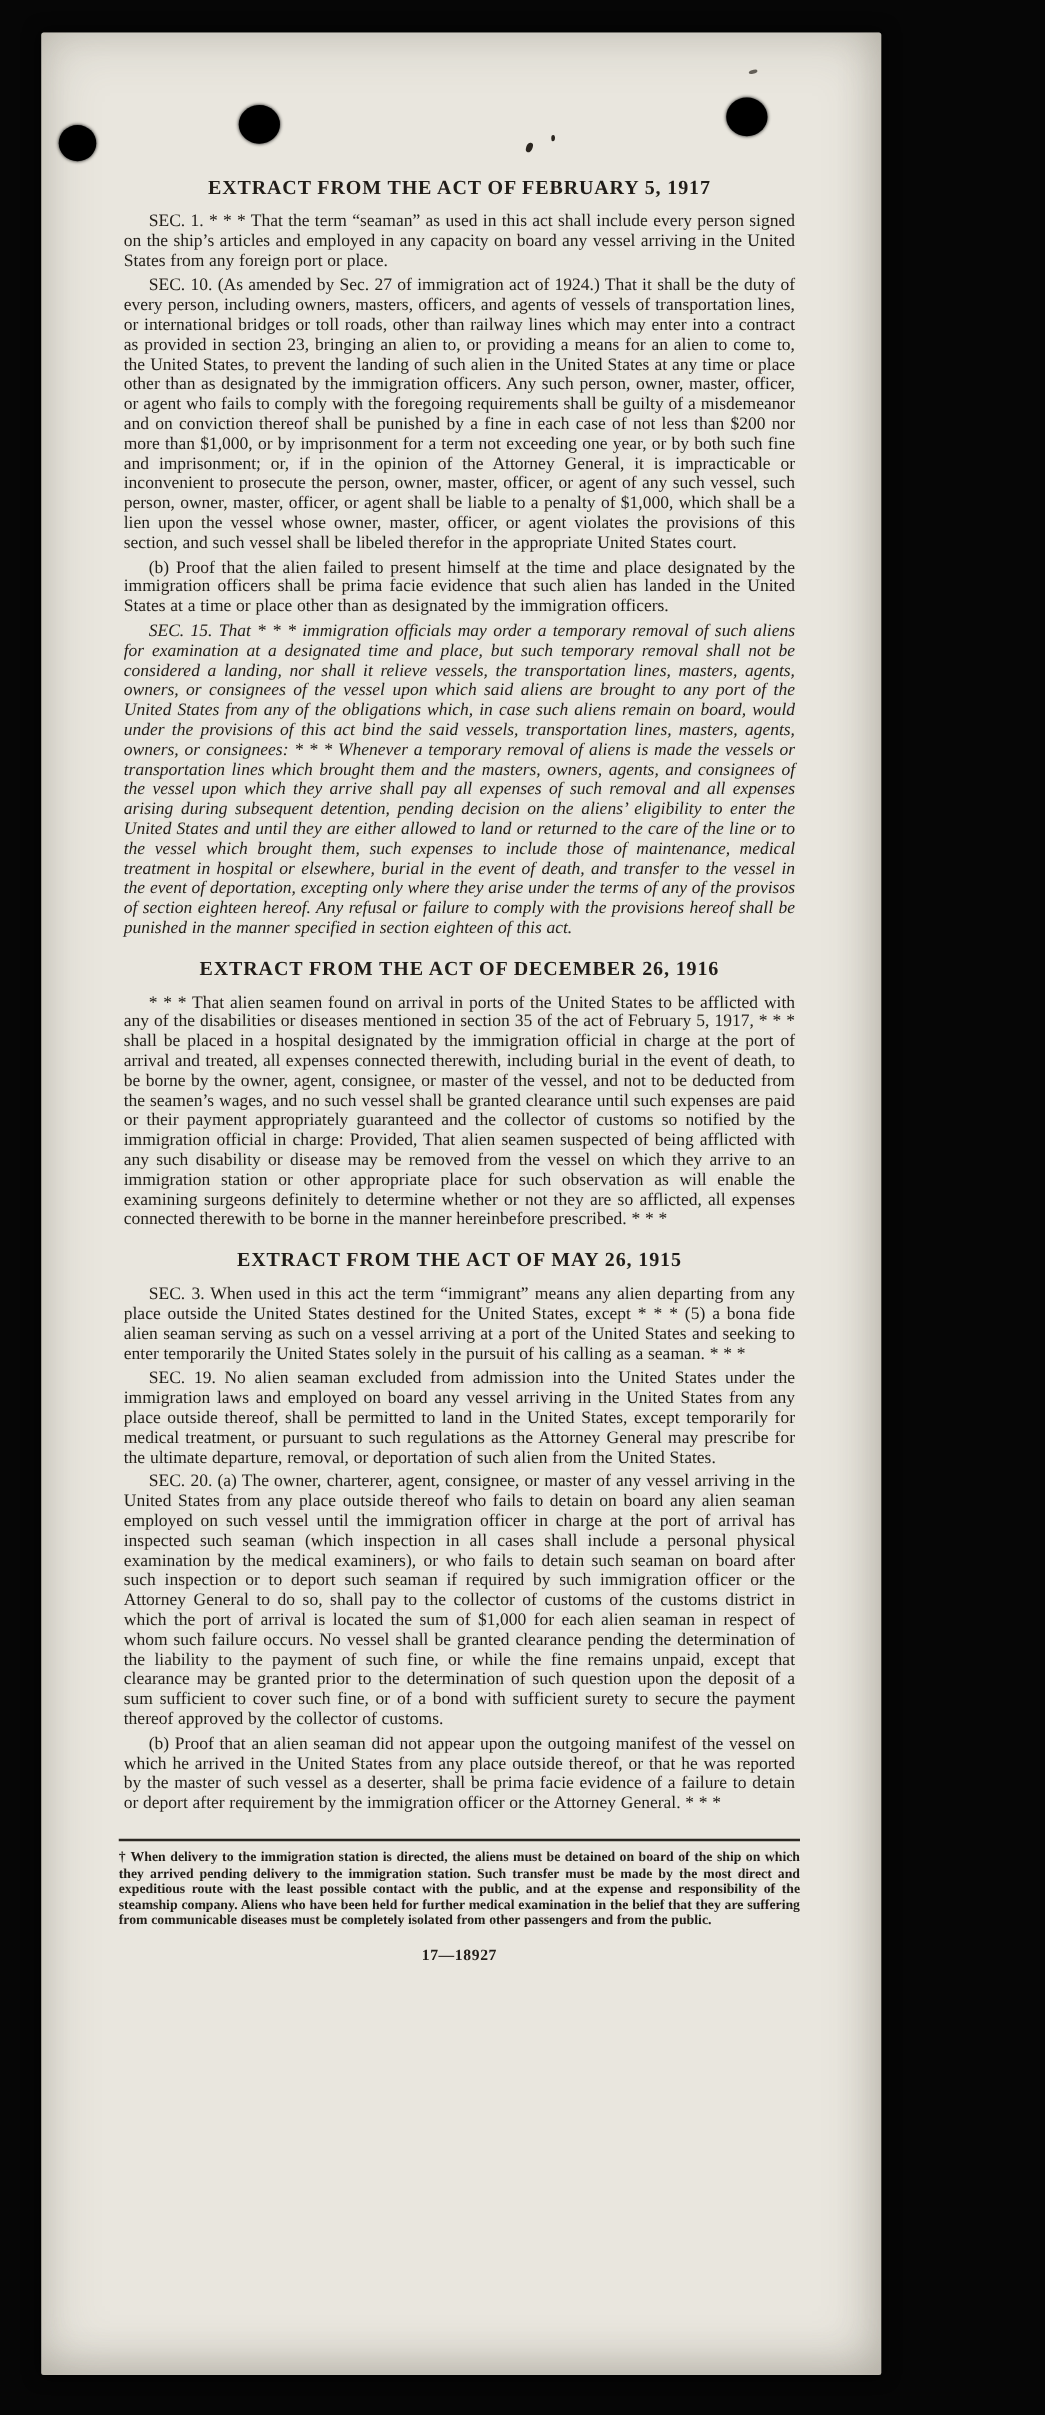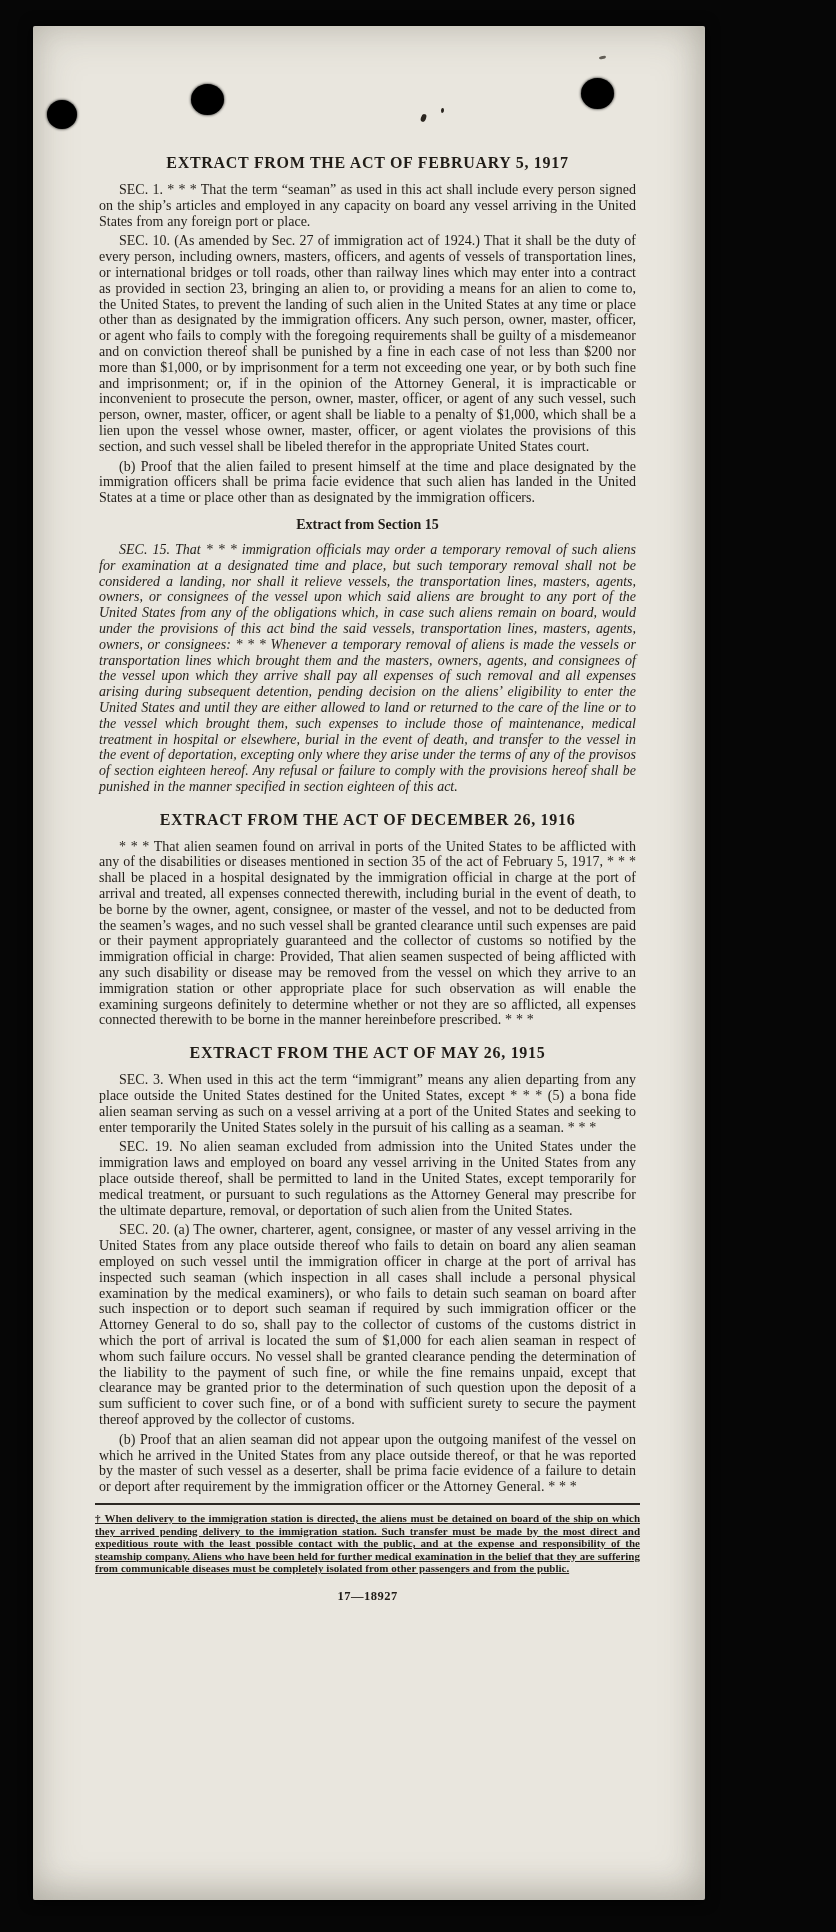--- a/index.html
+++ b/index.html
@@ -51,45 +51,44 @@
     left: 62px;
     right: 65px;
     top: 116px;
     color: var(--ink, #211d18);
   }
   .section-title {
     font-size: 16px;
     font-weight: 700;
     text-align: center;
     letter-spacing: 0.7px;
-    margin: 12px 0 10px 0;
+    margin: 0 0 10px 0;
   }
   .section { margin: 0; }
   .section + .section { margin-top: 16px; }
   p.body {
     font-size: 14px;
     line-height: 15.8px;
     text-align: justify;
     text-indent: 20px;
     margin: 4px;
     word-spacing: 0.3px;
   }
   p.noindent { text-indent: 0; }
   .subheading {
     font-size: 14px;
     font-weight: 700;
     text-align: center;
     margin: 11px 0 9px 0;
   }
   .extract { font-style: italic; }
   .footnote-block {
-    margin-top: 8px;
+    margin-top: 20px;
     border-top: 2px solid #2c2823;
     padding-top: 7px;
-    text-decoration: underline;
   }
   p.footnote {
     font-size: 11px;
     line-height: 12.6px;
     font-weight: 700;
     text-align: justify;
     text-indent: 0;
     margin: 0;
     word-spacing: 0.2px;
   }
@@ -113,21 +112,20 @@
   <div class="speck speck-b"></div>
   <div class="speck speck-c"></div>
 
   <div class="content">
 
     <div class="section">
       <h1 class="section-title">EXTRACT FROM THE ACT OF FEBRUARY 5, 1917</h1>
       <p class="body">SEC. 1. * * * That the term “seaman” as used in this act shall include every person signed on the ship’s articles and employed in any capacity on board any vessel arriving in the United States from any foreign port or place.</p>
       <p class="body">SEC. 10. (As amended by Sec. 27 of immigration act of 1924.) That it shall be the duty of every person, including owners, masters, officers, and agents of vessels of transportation lines, or international bridges or toll roads, other than railway lines which may enter into a contract as provided in section 23, bringing an alien to, or providing a means for an alien to come to, the United States, to prevent the landing of such alien in the United States at any time or place other than as designated by the immigration officers. Any such person, owner, master, officer, or agent who fails to comply with the foregoing requirements shall be guilty of a misdemeanor and on conviction thereof shall be punished by a fine in each case of not less than $200 nor more than $1,000, or by imprisonment for a term not exceeding one year, or by both such fine and imprisonment; or, if in the opinion of the Attorney General, it is impracticable or inconvenient to prosecute the person, owner, master, officer, or agent of any such vessel, such person, owner, master, officer, or agent shall be liable to a penalty of $1,000, which shall be a lien upon the vessel whose owner, master, officer, or agent violates the provisions of this section, and such vessel shall be libeled therefor in the appropriate United States court.</p>
       <p class="body">(b) Proof that the alien failed to present himself at the time and place designated by the immigration officers shall be prima facie evidence that such alien has landed in the United States at a time or place other than as designated by the immigration officers.</p>
-      <h2 class="subheading">Extract from Section 15</h2>
       <p class="body extract">SEC. 15. That * * * immigration officials may order a temporary removal of such aliens for examination at a designated time and place, but such temporary removal shall not be considered a landing, nor shall it relieve vessels, the transportation lines, masters, agents, owners, or consignees of the vessel upon which said aliens are brought to any port of the United States from any of the obligations which, in case such aliens remain on board, would under the provisions of this act bind the said vessels, transportation lines, masters, agents, owners, or consignees: * * * Whenever a temporary removal of aliens is made the vessels or transportation lines which brought them and the masters, owners, agents, and consignees of the vessel upon which they arrive shall pay all expenses of such removal and all expenses arising during subsequent detention, pending decision on the aliens’ eligibility to enter the United States and until they are either allowed to land or returned to the care of the line or to the vessel which brought them, such expenses to include those of maintenance, medical treatment in hospital or elsewhere, burial in the event of death, and transfer to the vessel in the event of deportation, excepting only where they arise under the terms of any of the provisos of section eighteen hereof. Any refusal or failure to comply with the provisions hereof shall be punished in the manner specified in section eighteen of this act.</p>
     </div>
 
     <div class="section">
       <h1 class="section-title">EXTRACT FROM THE ACT OF DECEMBER 26, 1916</h1>
       <p class="body">* * * That alien seamen found on arrival in ports of the United States to be afflicted with any of the disabilities or diseases mentioned in section 35 of the act of February 5, 1917, * * * shall be placed in a hospital designated by the immigration official in charge at the port of arrival and treated, all expenses connected therewith, including burial in the event of death, to be borne by the owner, agent, consignee, or master of the vessel, and not to be deducted from the seamen’s wages, and no such vessel shall be granted clearance until such expenses are paid or their payment appropriately guaranteed and the collector of customs so notified by the immigration official in charge: Provided, That alien seamen suspected of being afflicted with any such disability or disease may be removed from the vessel on which they arrive to an immigration station or other appropriate place for such observation as will enable the examining surgeons definitely to determine whether or not they are so afflicted, all expenses connected therewith to be borne in the manner hereinbefore prescribed. * * *</p>
     </div>
 
     <div class="section">
       <h1 class="section-title">EXTRACT FROM THE ACT OF MAY 26, 1915</h1>

